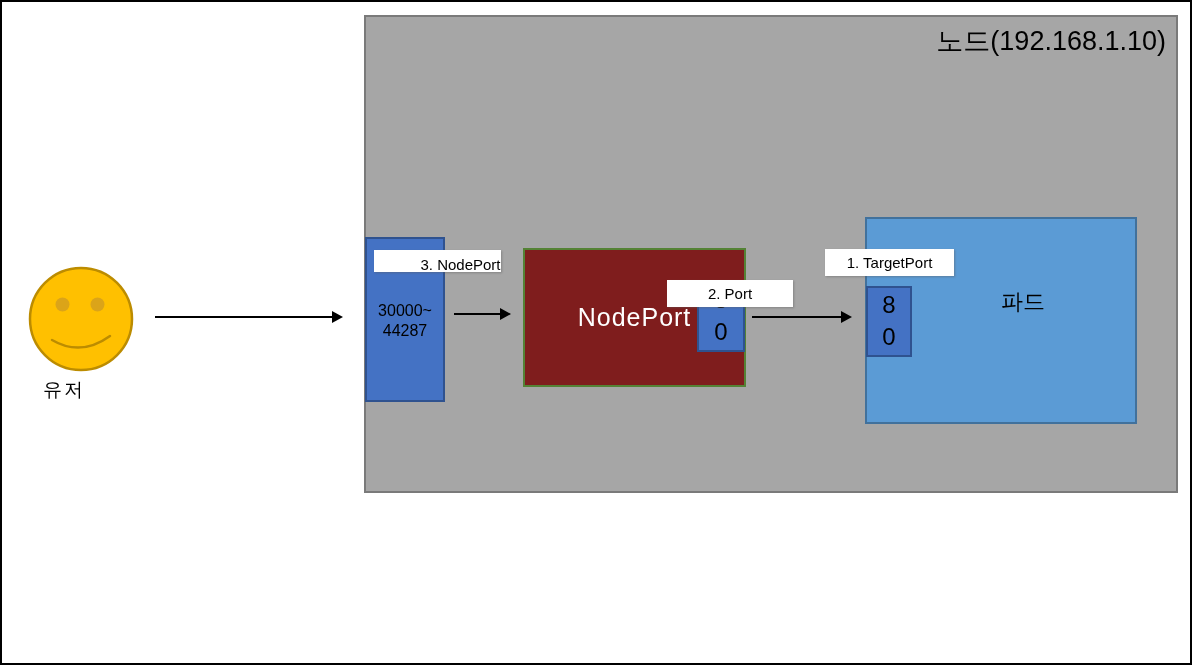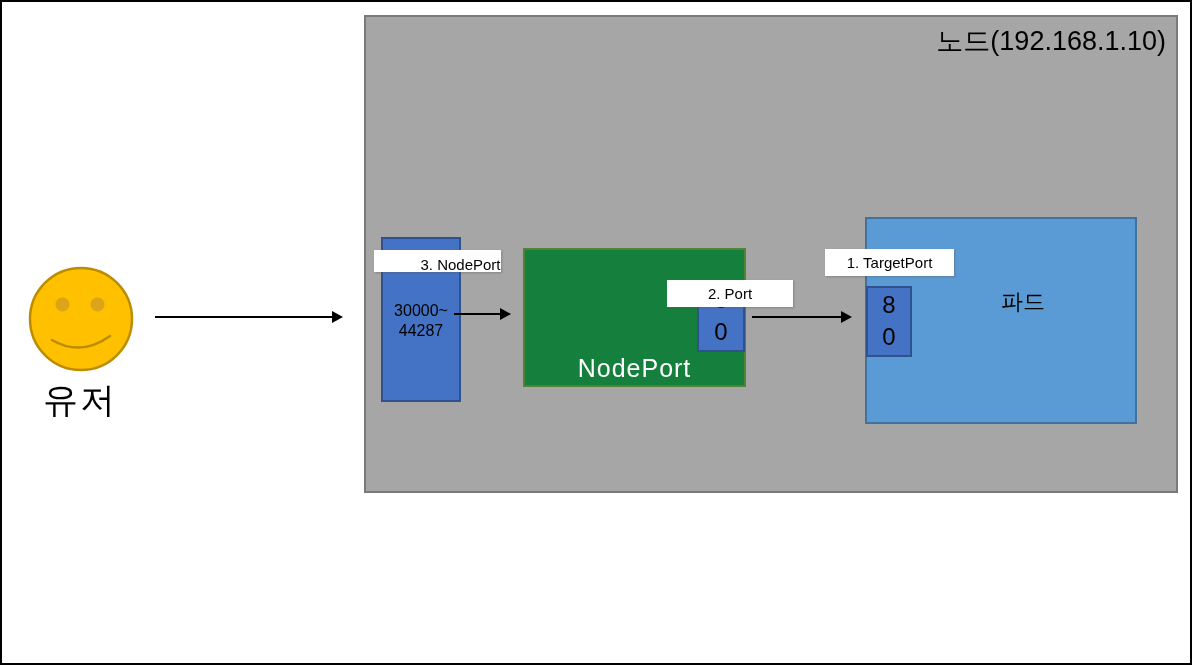--- a/index.html
+++ b/index.html
@@ -29,21 +29,21 @@
     font-size: 27px;
     color: #000;
     white-space: nowrap;
   }
 
   
   .smiley { position: absolute; left: 24px; top: 262px; }
   .user-label {
     position: absolute;
     left: 41px; top: 375px;
-    font-size: 35px;
+    font-size: 19px;
     color: #000;
     letter-spacing: 2px;
   }
 
   
   .arrow {
     position: absolute;
     height: 2px;
     background: #000;
     z-index: 3;
@@ -62,21 +62,20 @@
   .arrow-3 { left: 750px; top: 314px; width: 89px; }
 
   
   .np-range-box {
     position: absolute;
     left: 363px; top: 235px;
     width: 80px; height: 165px;
     background: #4472c4;
     border: 2px solid #2f528f;
     z-index: 2;
-    margin-left: 16px;
   }
   .np-range-text {
     margin-top: 62px;
     text-align: center;
     font-size: 16px;
     line-height: 20px;
     color: #000;
   }
 
   
@@ -91,25 +90,25 @@
   }
   .callout-nodeport { left: 372px; top: 248px; width: 127px; height: 22px; line-height: 30px; padding-left: 46px; }
   .callout-port     { left: 665px; top: 238px; width: 126px; height: 27px; line-height: 27px; margin-top: 40px; }
   .callout-target   { left: 823px; top: 247px; width: 129px; height: 27px; line-height: 28px; }
 
   
   .service-box {
     position: absolute;
     left: 521px; top: 246px;
     width: 223px; height: 139px;
-    background: #15803d;
+    background: #7f1d1d;
     border: 2px solid #548235;
     z-index: 2;
     display: flex;
-    align-items: flex-end;
+    align-items: center;
     justify-content: center;
   }
   .service-text {
     text-align: center;
     color: #ffffff;
     font-size: 25px;
     line-height: 33px;
     letter-spacing: 1px;
   }
 

